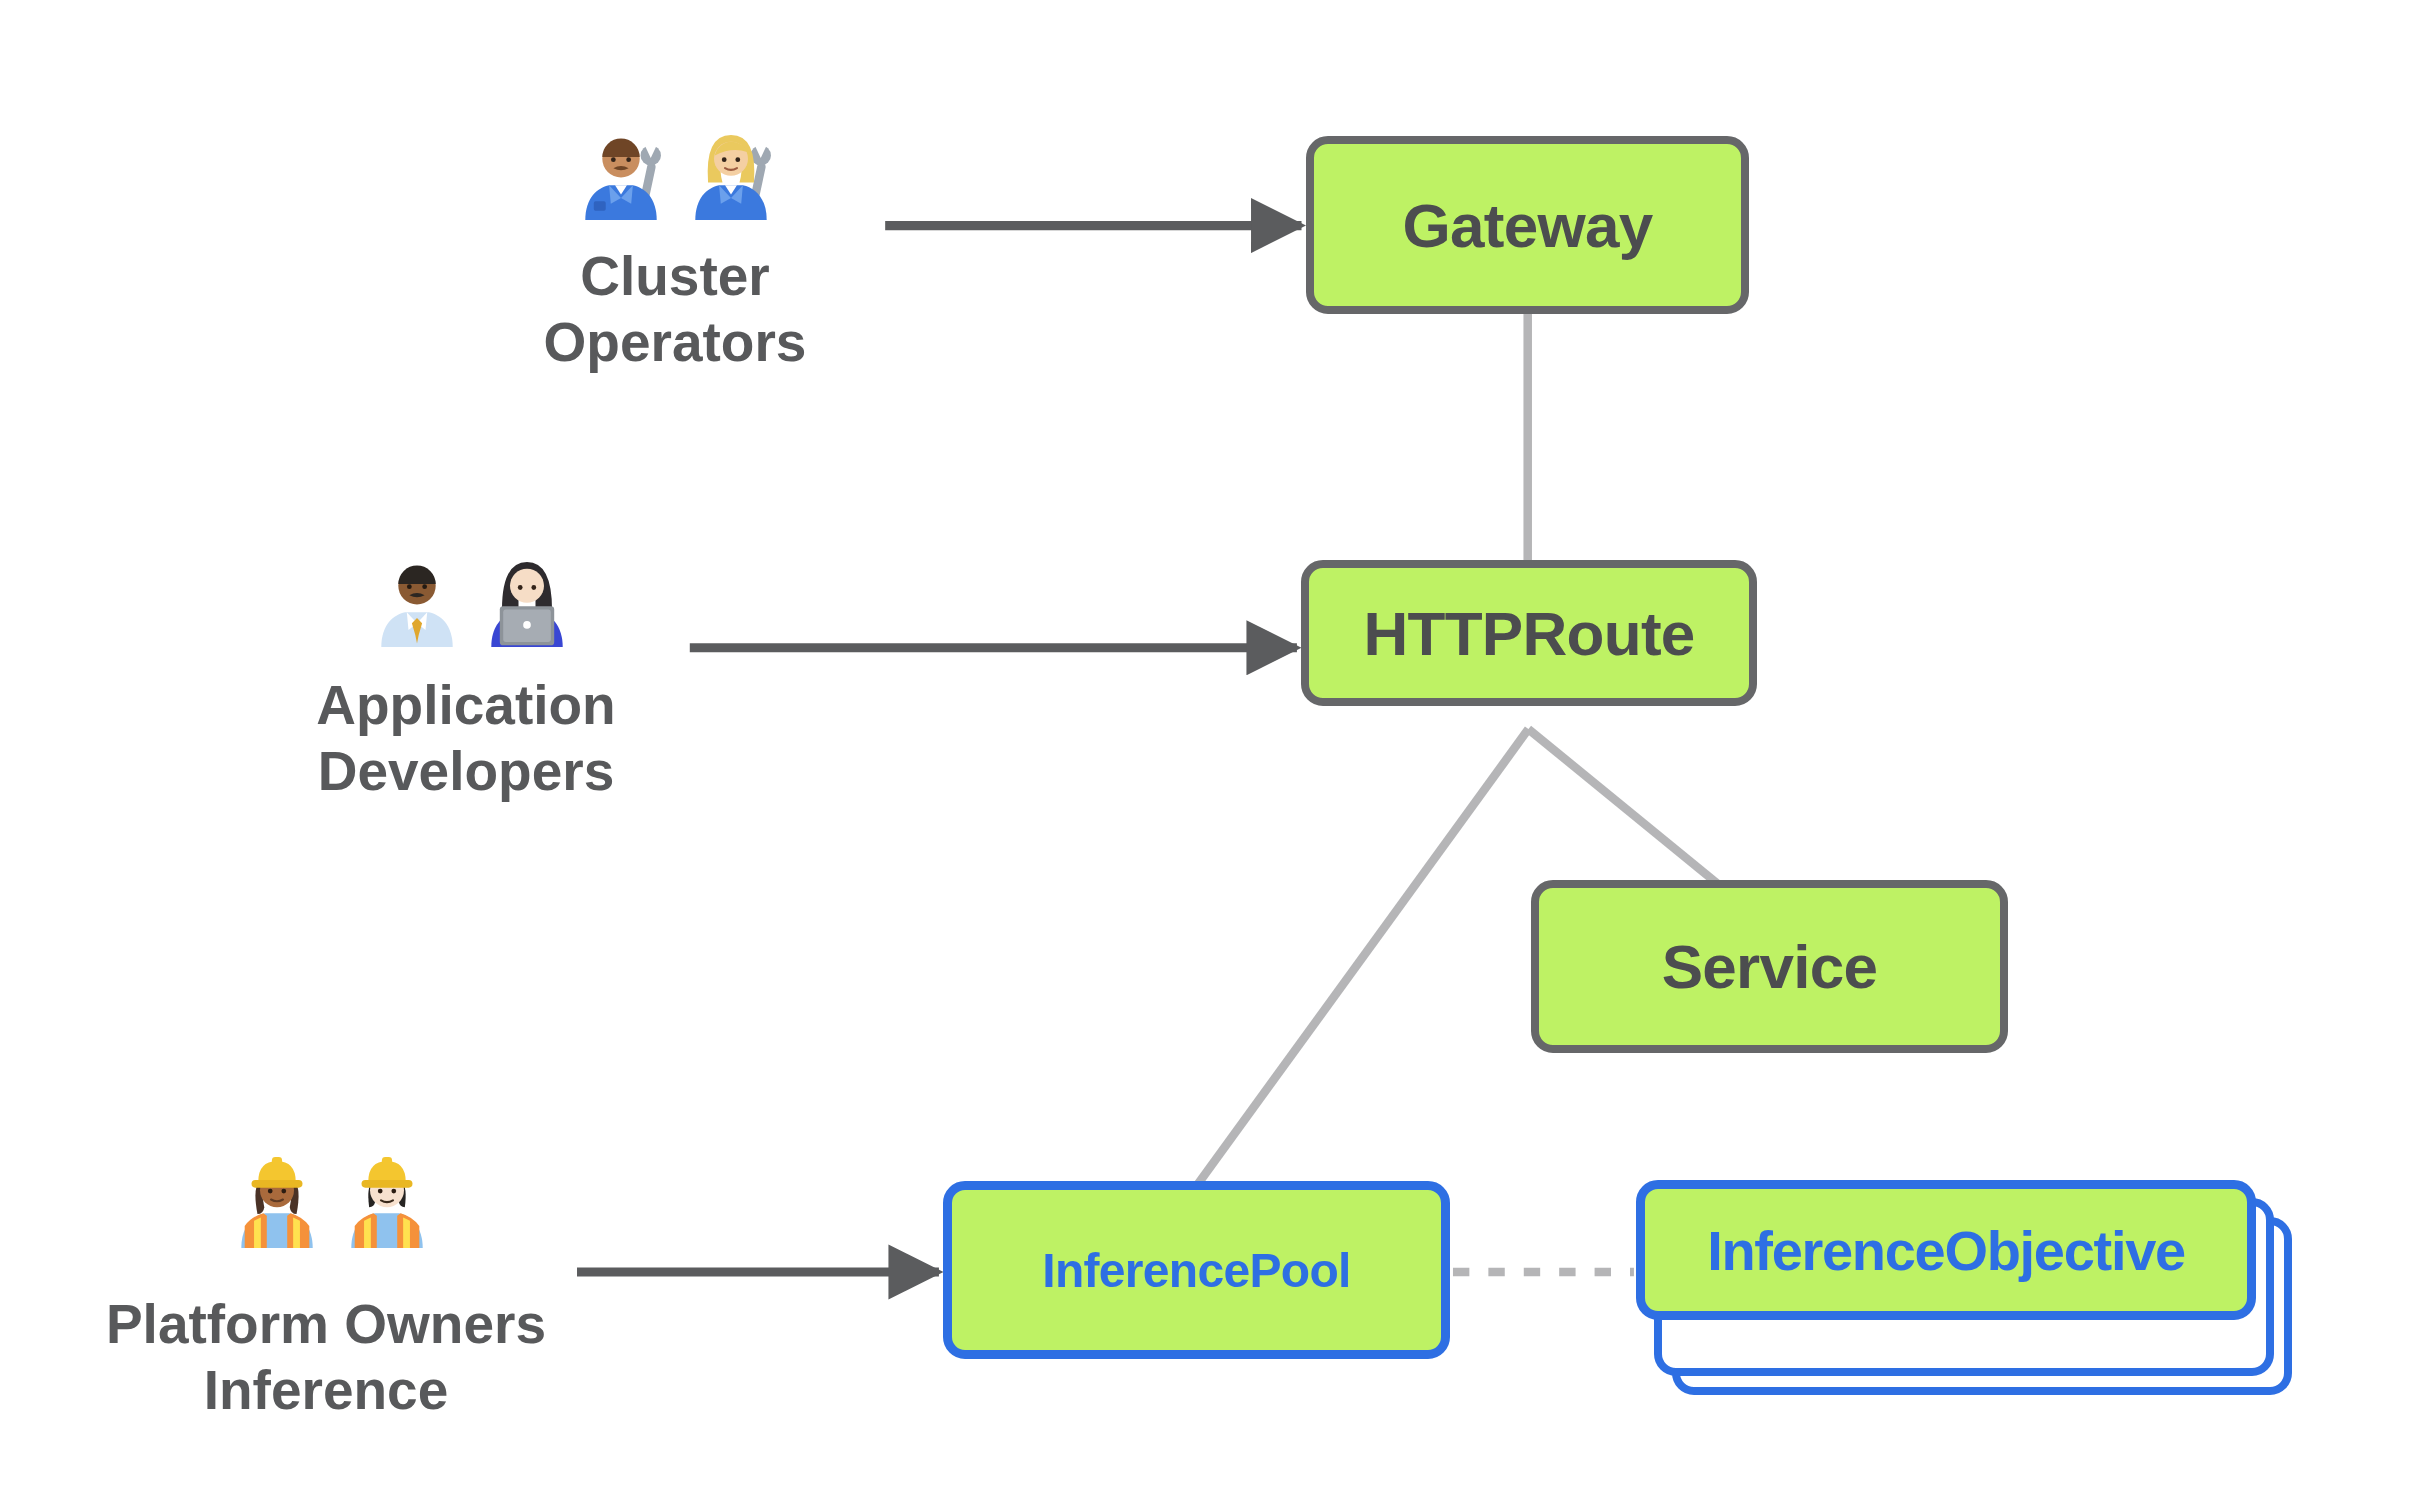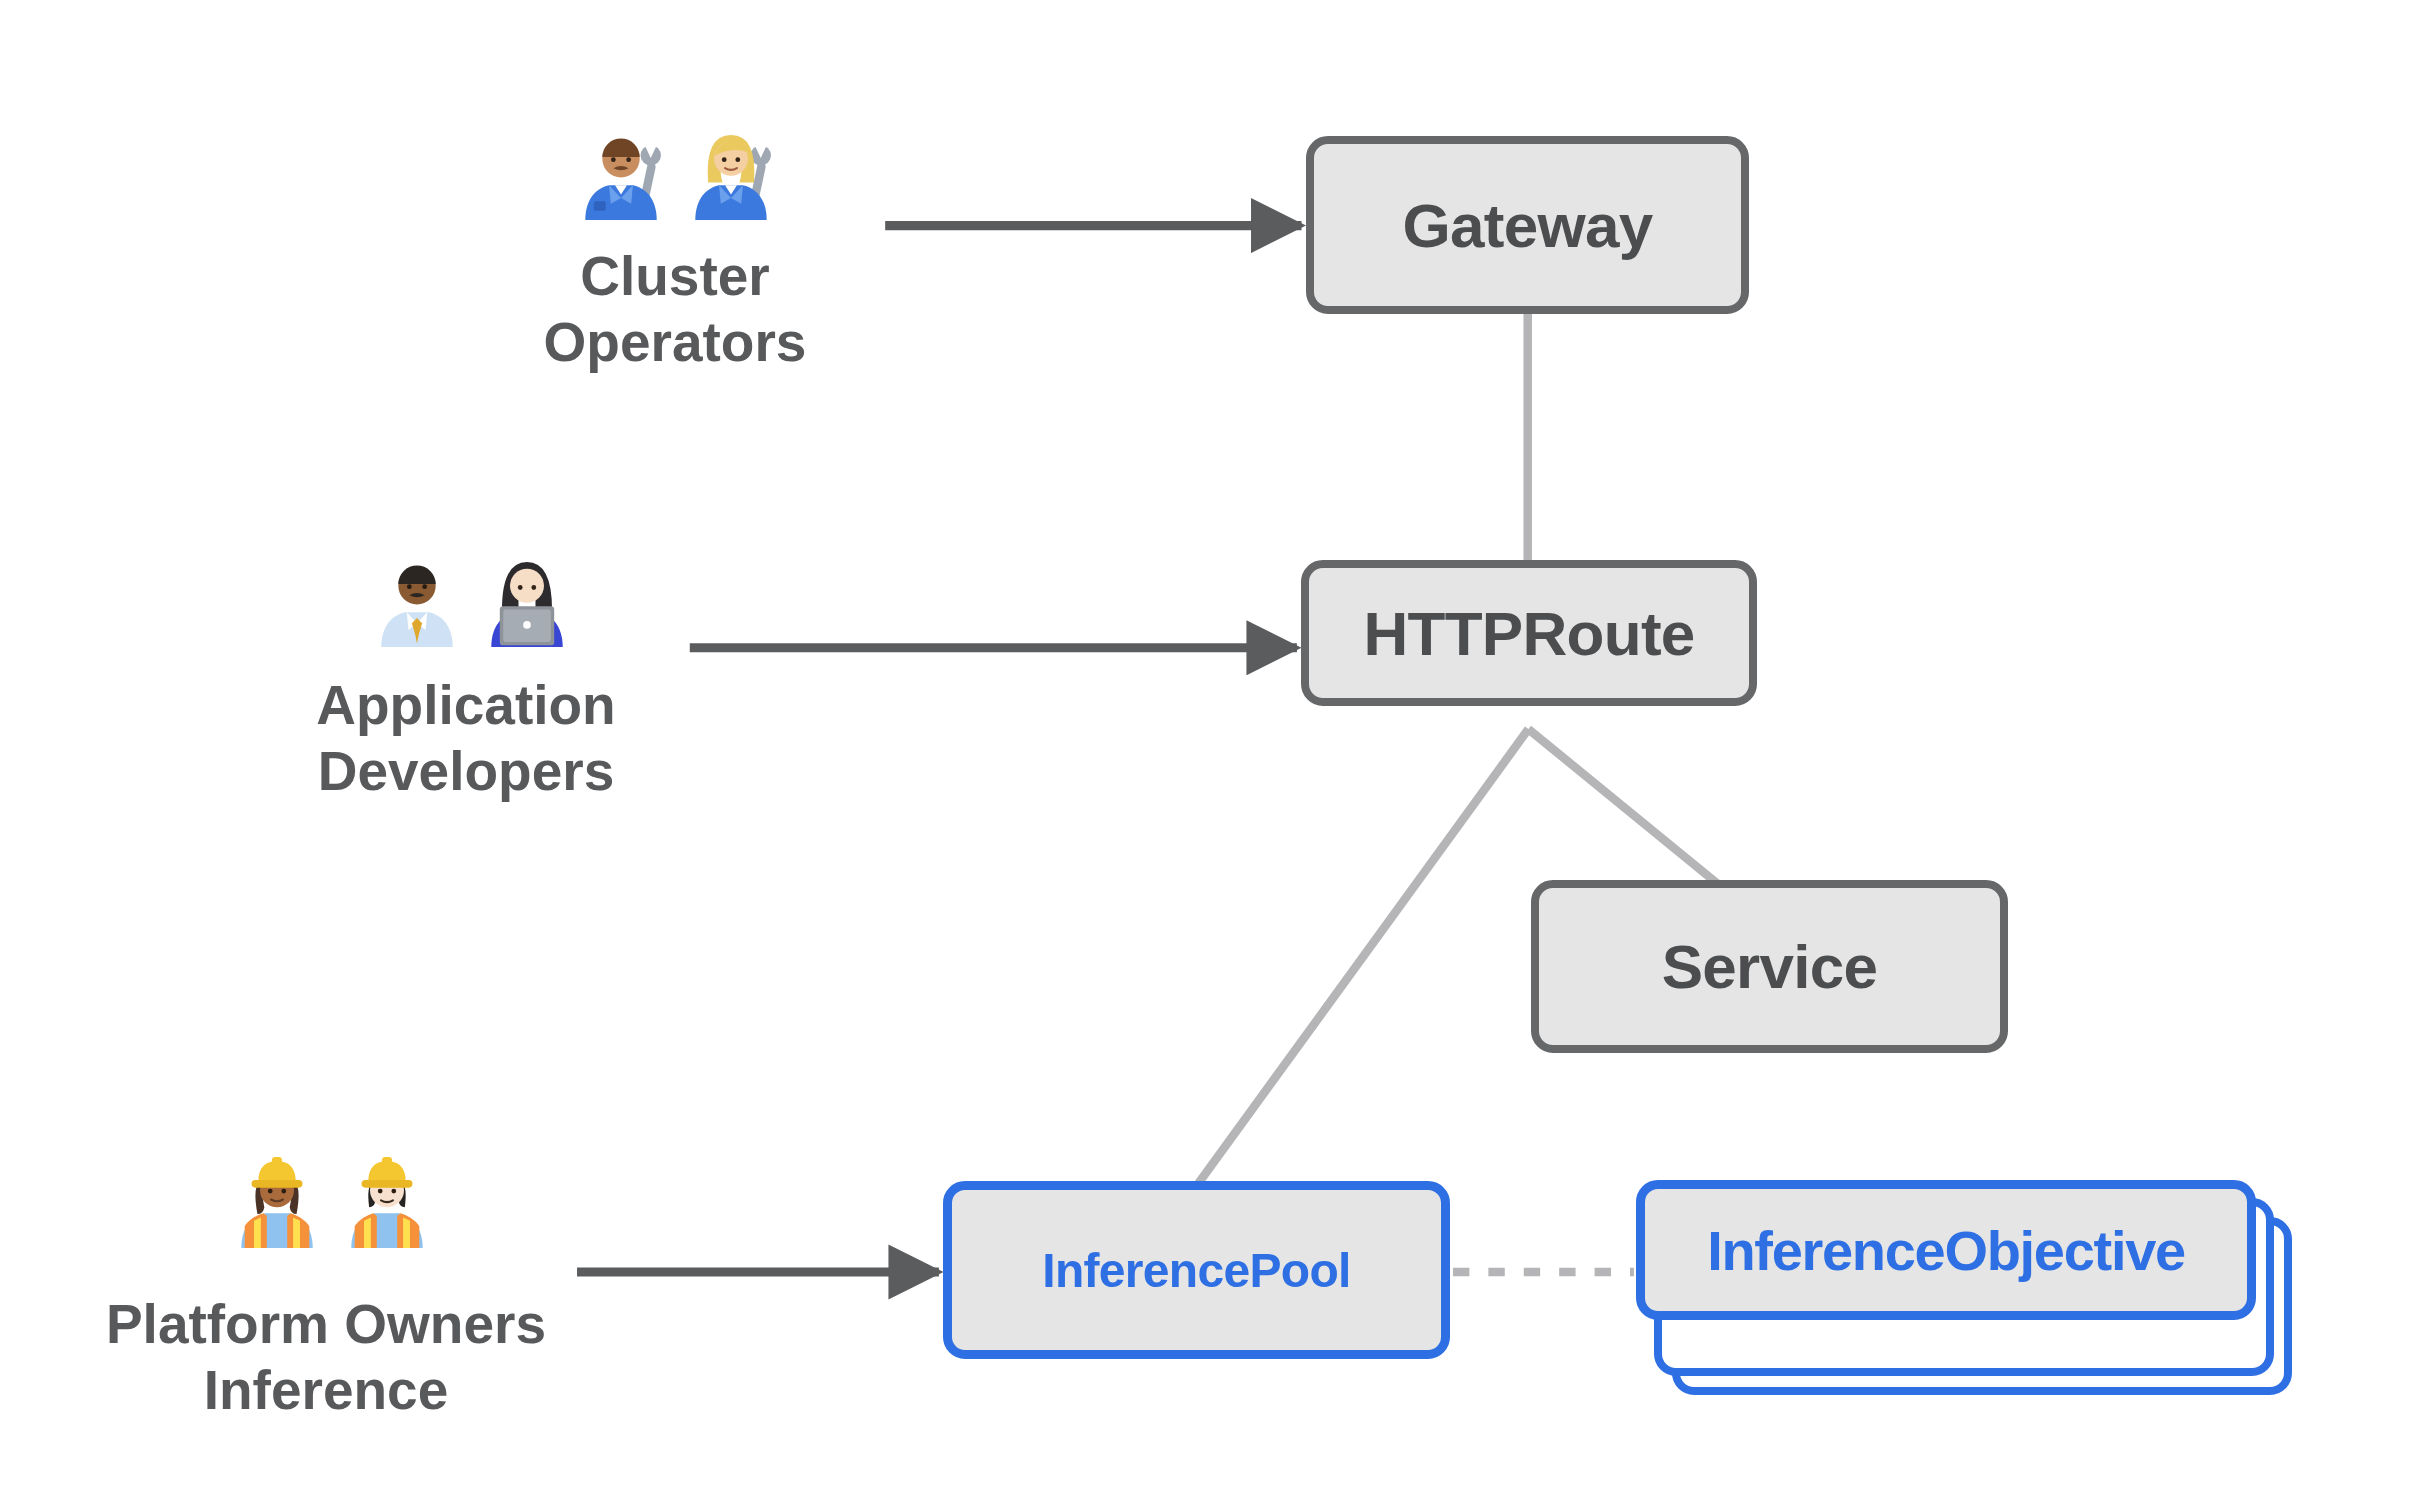--- a/index.html
+++ b/index.html
@@ -21,21 +21,21 @@
     font-family: "Liberation Sans", sans-serif;
   }
   svg.edge-layer {
     position: absolute;
     left: 0; top: 0;
     width: 2426px; height: 1508px;
     z-index: 1;
   }
   .node {
     position: absolute;
-    background: #e5e5e5;
+    background: #bef264;
     display: flex;
     align-items: center;
     justify-content: center;
     z-index: 3;
   }
   .node--gray {
     border: 8.5px solid var(--node-border);
     border-radius: 22px;
     color: var(--node-text);
   }

